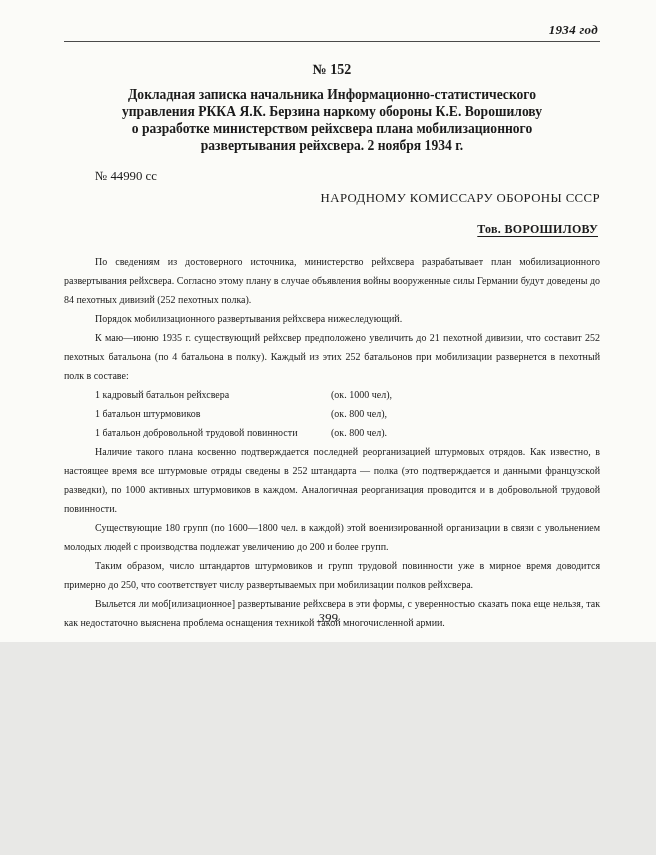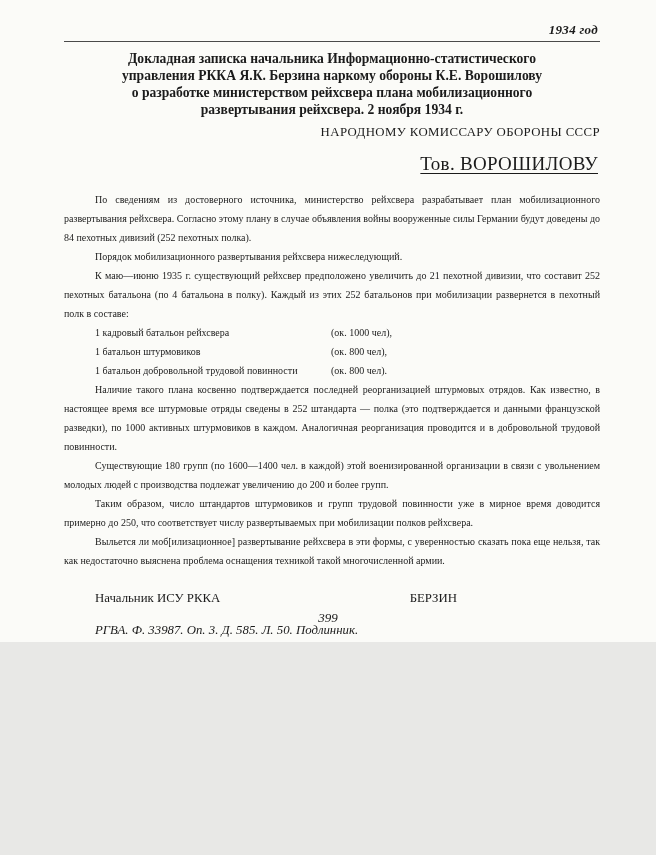--- a/index.html
+++ b/index.html
@@ -54,24 +54,25 @@
     font-size: 12.8px;
     letter-spacing: 0.4px;
     margin-top: 7px;
   }
   .addressee-name-row {
     text-align: right;
     margin-top: 13px;
     padding-right: 2px;
   }
   .addressee-name {
-    font-size: 19px;
+    font-size: 12px;
     letter-spacing: 0.3px;
     text-decoration: underline;
     text-underline-offset: 3px;
+    font-weight: bold;
   }
   .doc-body {
     margin-top: 15px;
     font-size: 10px;
     line-height: 19px;
   }
   .doc-body p {
     margin: 0;
     text-align: justify;
     text-indent: 31px;
@@ -116,28 +117,30 @@
 </style>
 </head>
 <body>
 
 <div class="page">
 
   <div class="top-rule">
     <span class="year-label">1934 год</span>
   </div>
 
+  <div class="doc-number">№ 152</div>
 
   <div class="doc-title">
     <div>Докладная записка начальника Информационно-статистического</div>
     <div>управления РККА Я.К. Берзина наркому обороны К.Е. Ворошилову</div>
     <div>о разработке министерством рейхсвера плана мобилизационного</div>
     <div>развертывания рейхсвера. 2 ноября 1934 г.</div>
   </div>
 
+  <div class="ref-number">№ 44990 сс</div>
 
   <div class="addressee">НАРОДНОМУ КОМИССАРУ ОБОРОНЫ СССР</div>
 
   <div class="addressee-name-row">
     <span class="addressee-name">Тов. ВОРОШИЛОВУ</span>
   </div>
 
   <div class="doc-body">
     <p>По сведениям из достоверного источника, министерство рейхсвера разрабатывает план мобилизационного развертывания рейхсвера. Согласно этому плану в случае объявления войны вооруженные силы Германии будут доведены до 84 пехотных дивизий (252 пехотных полка).</p>
     <p>Порядок мобилизационного развертывания рейхсвера нижеследующий.</p>
@@ -152,21 +155,21 @@
         <span class="list-item-text">1 батальон штурмовиков</span>
         <span class="list-note">(ок. 800 чел),</span>
       </div>
       <div class="list-row">
         <span class="list-item-text">1 батальон добровольной трудовой повинности</span>
         <span class="list-note">(ок. 800 чел).</span>
       </div>
     </div>
 
     <p>Наличие такого плана косвенно подтверждается последней реорганизацией штурмовых отрядов. Как известно, в настоящее время все штурмовые отряды сведены в 252 штандарта — полка (это подтверждается и данными французской разведки), по 1000 активных штурмовиков в каждом. Аналогичная реорганизация проводится и в добровольной трудовой повинности.</p>
-    <p>Существующие 180 групп (по 1600—1400 чел. в каждой) этой военизированной организации в связи с увольнением молодых людей с производства подлежат увеличению до 200 и более групп.</p>
+    <p>Существующие 180 групп (по 1600—1800 чел. в каждой) этой военизированной организации в связи с увольнением молодых людей с производства подлежат увеличению до 200 и более групп.</p>
     <p>Таким образом, число штандартов штурмовиков и групп трудовой повинности уже в мирное время доводится примерно до 250, что соответствует числу развертываемых при мобилизации полков рейхсвера.</p>
     <p>Выльется ли моб[илизационное] развертывание рейхсвера в эти формы, с уверенностью сказать пока еще нельзя, так как недостаточно выяснена проблема оснащения техникой такой многочисленной армии.</p>
   </div>
 
   <div class="signature-row">
     <span>Начальник ИСУ РККА</span>
     <span>БЕРЗИН</span>
   </div>
 
   <div class="archive-ref">РГВА. Ф. 33987. Оп. 3. Д. 585. Л. 50. Подлинник.</div>

